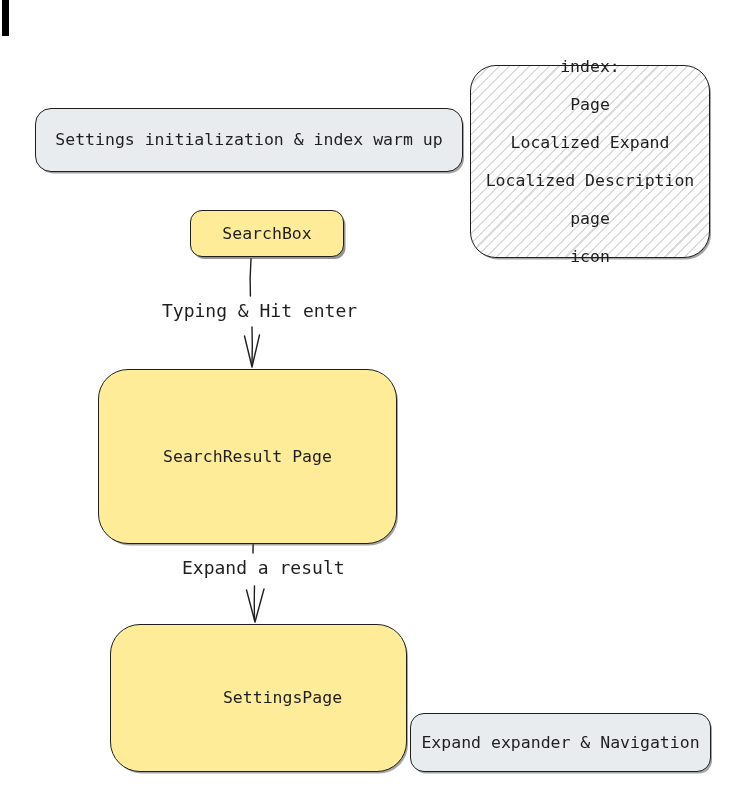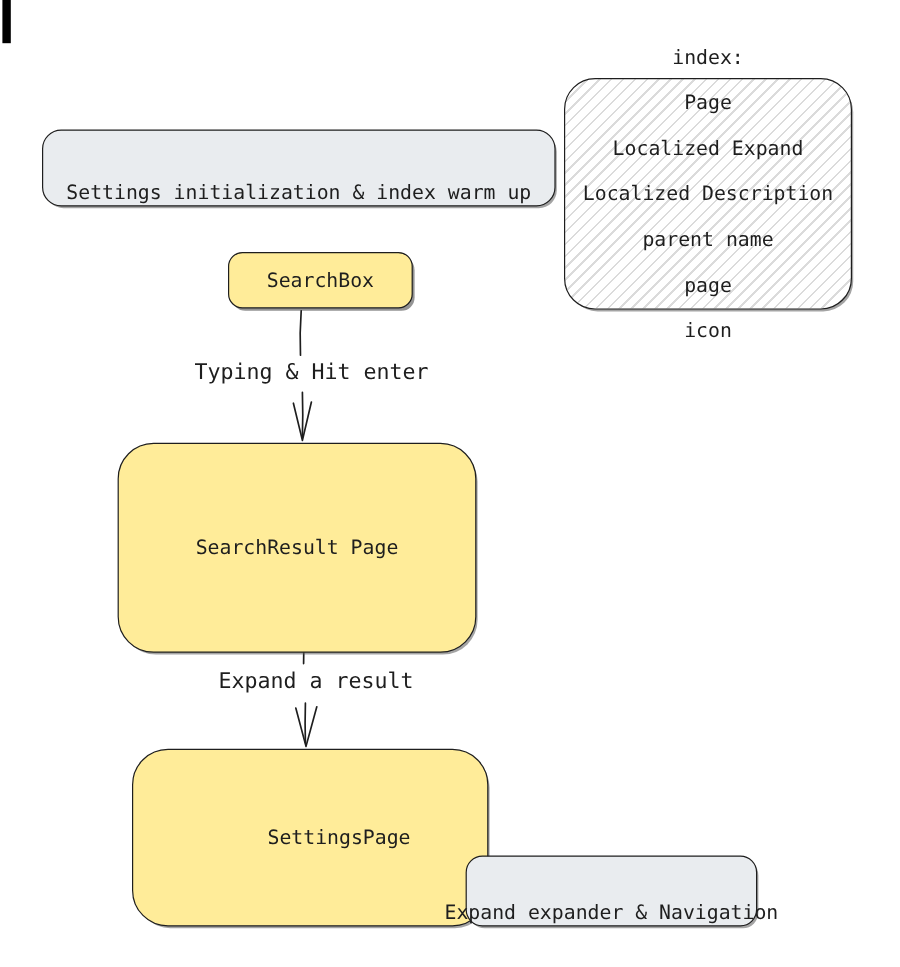--- a/index.html
+++ b/index.html
@@ -16,38 +16,38 @@
     box-sizing:border-box;
     border:1.5px solid var(--stroke,#1e1e1e);
     display:flex;align-items:center;justify-content:center;
     text-align:center;
     font-size:16.5px;
     line-height:20px;
     white-space:nowrap;
     box-shadow:2px 2.5px 0 -1px rgba(90,90,90,.55);
   }
   .fill-yellow{background:var(--yellow_fill,#ffec99);}
-  .fill-gray{background:var(--gray_fill,#e9ecef);align-items:flex-end;}
+  .fill-gray{background:var(--gray_fill,#e9ecef);}
   .fill-hatch{
     background-color:#fff;
     background-image:repeating-linear-gradient(135deg,
       transparent 0px,transparent 5.5px,
       var(--hatch_line,#dbdbdb) 5.5px,var(--hatch_line,#dbdbdb) 7px);
     gap:12px;
   }
   
   .n-settings-init{left:35px;top:108px;width:428px;height:64px;border-radius:16px;}
   .n-index{left:470px;top:65px;width:240px;height:193px;border-radius:26px;
            flex-direction:column;line-height:26px;font-size:16.5px;}
   .n-searchbox{left:190px;top:210px;width:154px;height:47px;border-radius:12px;
                box-shadow:2.5px 3px 0 -1px rgba(90,90,90,.65);}
   .n-search-within{left:302px;top:318px;width:300px;height:54px;border-radius:14px;}
   .n-search-result{left:98px;top:369px;width:299px;height:175px;border-radius:30px;}
   .n-settings-page{left:110px;top:624px;width:297px;height:148px;border-radius:30px;padding-left:48px;}
-  .n-expand-nav{left:388px;top:713px;width:243px;height:59px;border-radius:14px;}
+  .n-expand-nav{left:410px;top:713px;width:301px;height:59px;border-radius:14px;}
   .edge-label{
     position:absolute;
     font-size:18px;line-height:20px;white-space:nowrap;
     background:transparent;
   }
   .l-typing{left:162px;top:301px;}
   .l-click{left:182px;top:558px;}
   .arrow-layer{position:absolute;left:0;top:0;width:750px;height:806px;pointer-events:none;}
   .black-bar{position:absolute;left:2px;top:0;width:7px;height:36px;background:#000;}
 </style>
@@ -60,21 +60,20 @@
 
   <div class="node fill-gray n-settings-init">
     <span>Settings initialization &amp; index warm up</span>
   </div>
 
   <div class="node fill-hatch n-index">
     <span>index:</span>
     <span>Page</span>
     <span>Localized Expand</span>
     <span>Localized Description</span>
-    <span>parent name</span>
     <span>page</span>
     <span>icon</span>
   </div>
 
   <div class="node fill-yellow n-searchbox">
     <span>SearchBox</span>
   </div>
 
   <svg class="arrow-layer" viewBox="0 0 750 806" xmlns="http://www.w3.org/2000/svg">
     <g stroke="#1e1e1e" stroke-width="1.4" fill="none" stroke-linecap="round">

